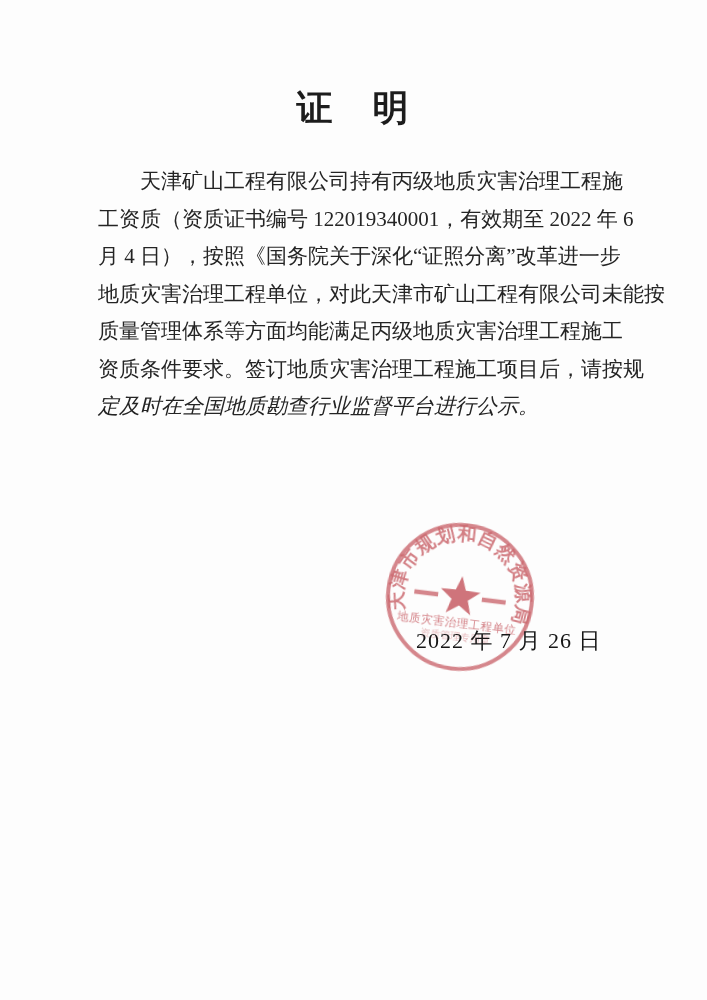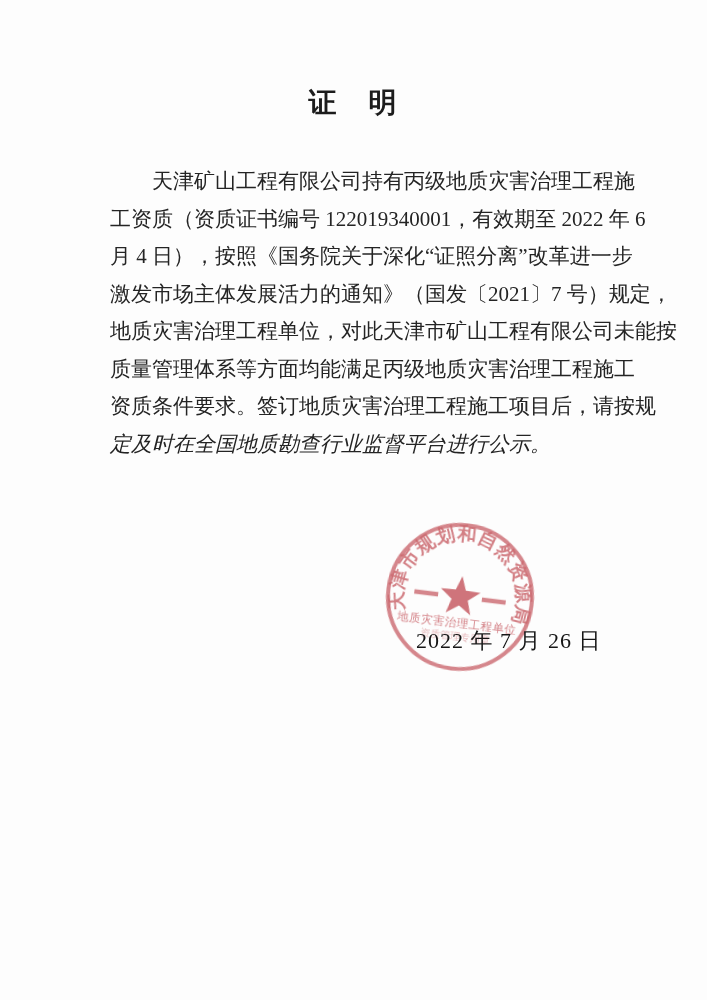--- a/index.html
+++ b/index.html
@@ -8,26 +8,26 @@
     background:#fdfdfd;
     font-family:"Liberation Serif","DejaVu Serif",serif;
     position:relative;
     overflow:hidden;
   }
   .page { position:absolute; inset:0; background:#fdfdfd; }
 
   .doc-title {
     position:absolute; top:84px; left:0; width:707px;
     text-align:center;
-    font-size:28px; font-weight:bold; color:#1c1c1c;
+    font-size:36px; font-weight:bold; color:#1c1c1c;
     letter-spacing:2px;
   }
 
   .body-text {
-    position:absolute; left:110px; top:163px; width:514px;
+    position:absolute; left:98px; top:163px; width:514px;
     font-size:21px; color:#242424;
   }
   .body-text .line {
     height:37.5px; line-height:37.5px;
     text-align:justify; text-align-last:justify;
     white-space:nowrap;
   }
   .body-text .line.last { text-align-last:left;font-style:italic; }
   .body-text .line.indent { text-indent:2em; }
 
@@ -52,21 +52,20 @@
 <body>
 
 <div class="page">
 
   <div class="doc-title">证　明</div>
 
   <div class="body-text">
       <div class="line indent">天津矿山工程有限公司持有丙级地质灾害治理工程施</div>
       <div class="line">工资质（资质证书编号 122019340001，有效期至 2022 年 6</div>
       <div class="line">月 4 日），按照《国务院关于深化“证照分离”改革进一步</div>
-      <div class="line">激发市场主体发展活力的通知》（国发〔2021〕7 号）规定，</div>
       <div class="line">地质灾害治理工程单位，对此天津市矿山工程有限公司未能按</div>
       <div class="line">质量管理体系等方面均能满足丙级地质灾害治理工程施工</div>
       <div class="line">资质条件要求。签订地质灾害治理工程施工项目后，请按规</div>
       <div class="line last">定及时在全国地质勘查行业监督平台进行公示。</div>
     </div>
 
   <div class="seal">
     <svg width="160" height="160" viewBox="0 0 160 160">
 
       <circle cx="80" cy="80" r="72" fill="none" stroke="#c4555c" stroke-width="4" stroke-opacity="0.8"></circle>

